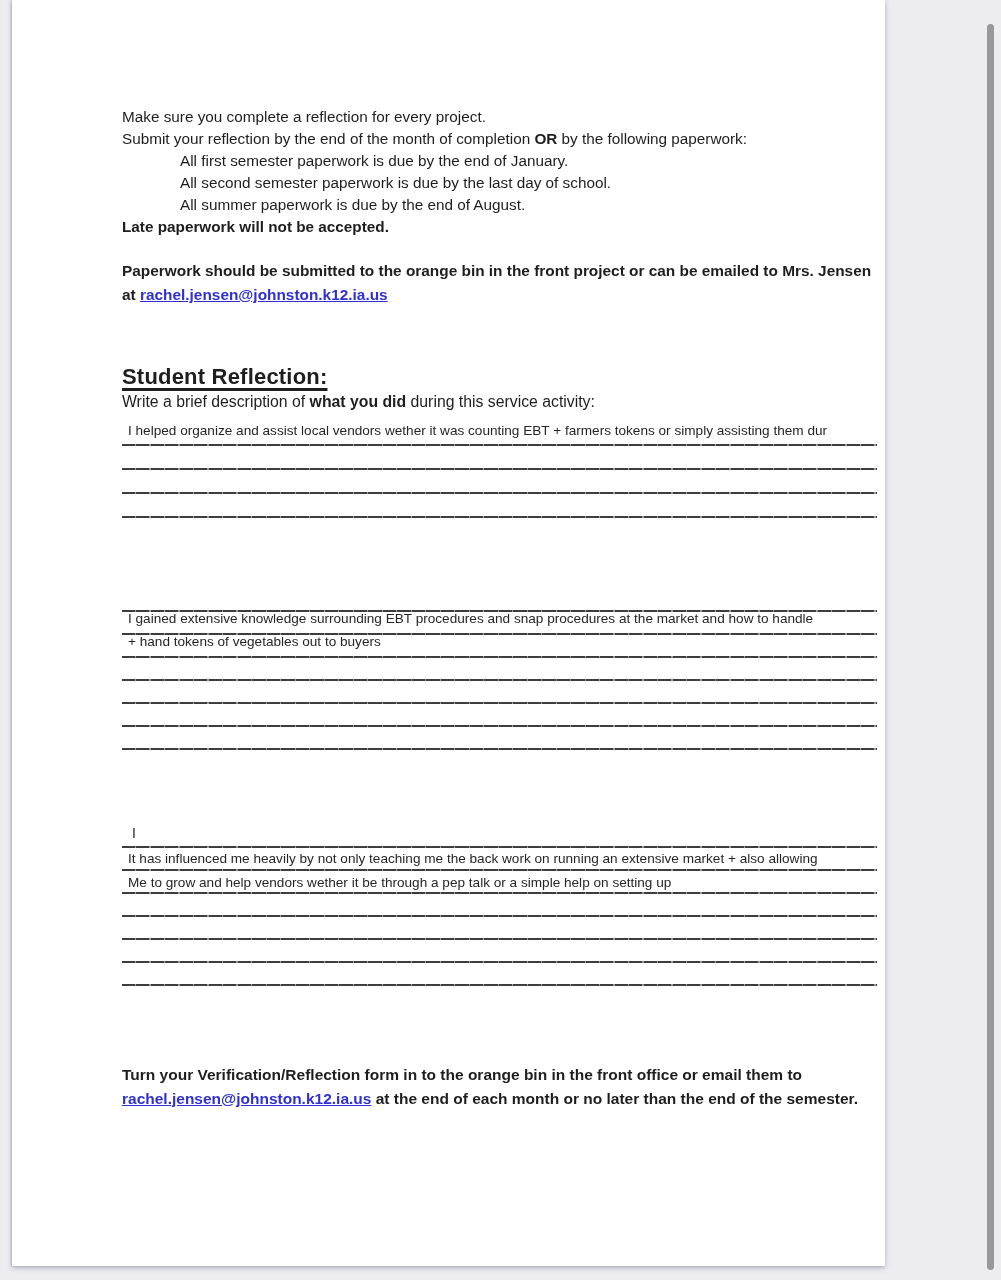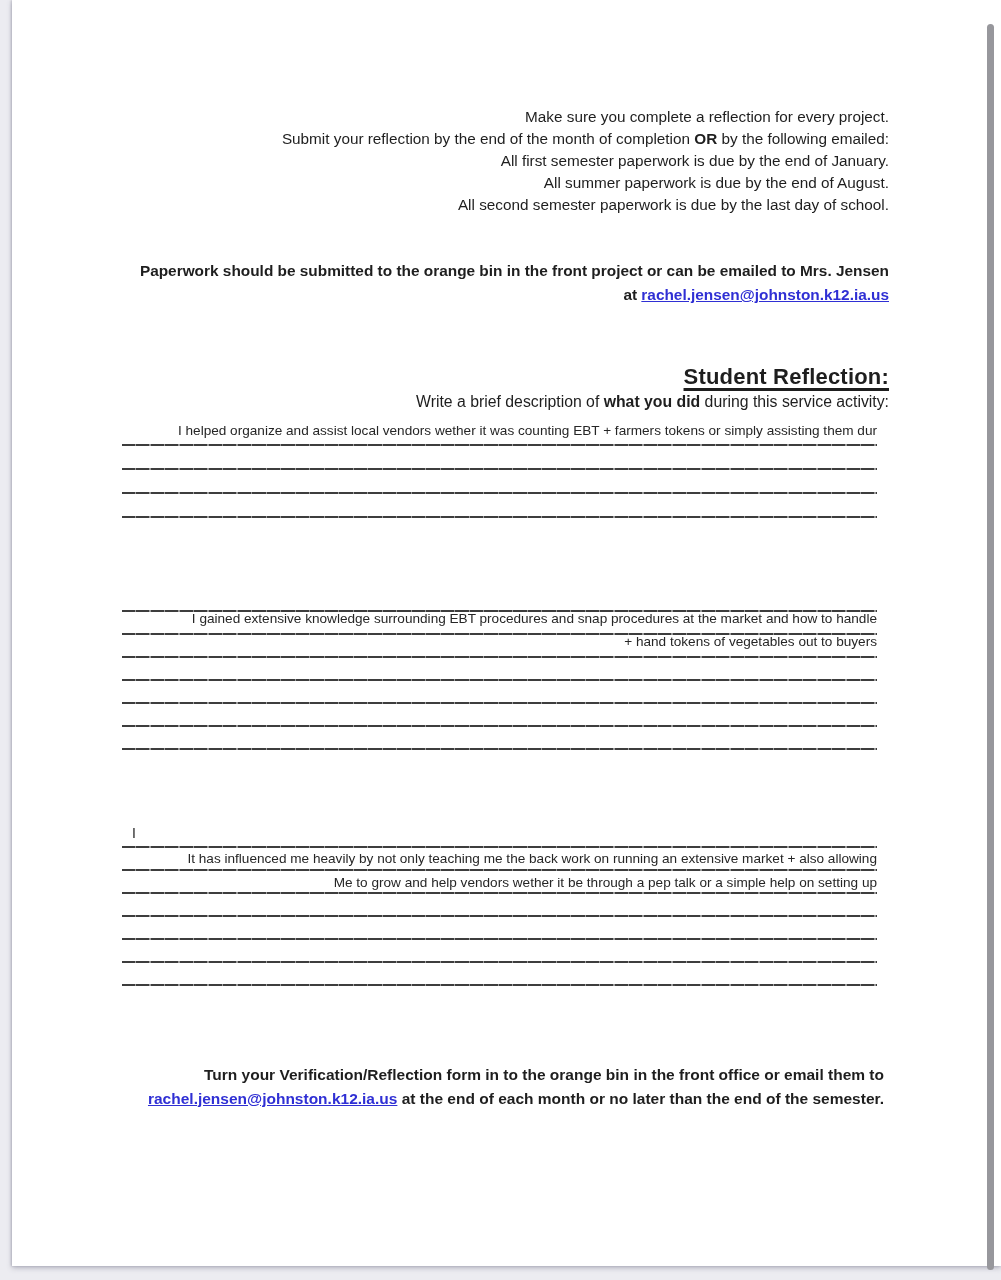--- a/index.html
+++ b/index.html
@@ -6,24 +6,23 @@
   body{
     width:1001px;height:1280px;
     background:#ececf1;
     font-family:"Liberation Sans","DejaVu Sans",sans-serif;
     color:#1e1e1e;
     overflow:hidden;
     position:relative;
   }
   .page{
     position:absolute;left:12px;top:0;
-    width:989px;height:1266px;
+    width:873px;height:1266px;
     background:#ffffff;
     box-shadow:0 2px 5px rgba(110,110,130,.45), -1px 0 2px rgba(110,110,130,.30);
-    text-align:right;
   }
   .block{position:absolute;left:110px;width:767px;}
   .intro{top:106px;font-size:15.3px;line-height:22px;}
   .intro .indent{padding-left:58px;}
   .bold{font-weight:bold;}
   .submission-note{top:259px;font-size:15.4px;line-height:24px;font-weight:bold;}
   .link{
     color:#2f2fd4;
     text-decoration:underline;
     font-weight:bold;
@@ -72,24 +71,25 @@
     background:#97979c;border-radius:4px;
   }
 </style>
 </head>
 <body>
 
 <div class="page">
 
   <div class="block intro">
     <div>Make sure you complete a reflection for every project.</div>
-    <div><span>Submit your reflection by the end of the month of completion </span><span class="bold">OR</span><span> by the following emailed:</span></div>
+    <div><span>Submit your reflection by the end of the month of completion </span><span class="bold">OR</span><span> by the following paperwork:</span></div>
     <div class="indent">All first semester paperwork is due by the end of January.</div>
+    <div class="indent">All second semester paperwork is due by the last day of school.</div>
     <div class="indent">All summer paperwork is due by the end of August.</div>
-    <div class="indent">All second semester paperwork is due by the last day of school.</div>
+    <div class="bold">Late paperwork will not be accepted.</div>
   </div>
 
   <div class="block submission-note">
     <span>Paperwork should be submitted to the orange bin in the front project or can be emailed to Mrs. Jensen at </span><a class="link">rachel.jensen@johnston.k12.ia.us</a>
   </div>
 
   <div class="block section-heading">Student Reflection:</div>
 
   <div class="block question q1">
     <span>Write a brief description of </span><span class="bold">what you did</span><span> during this service activity:</span>

